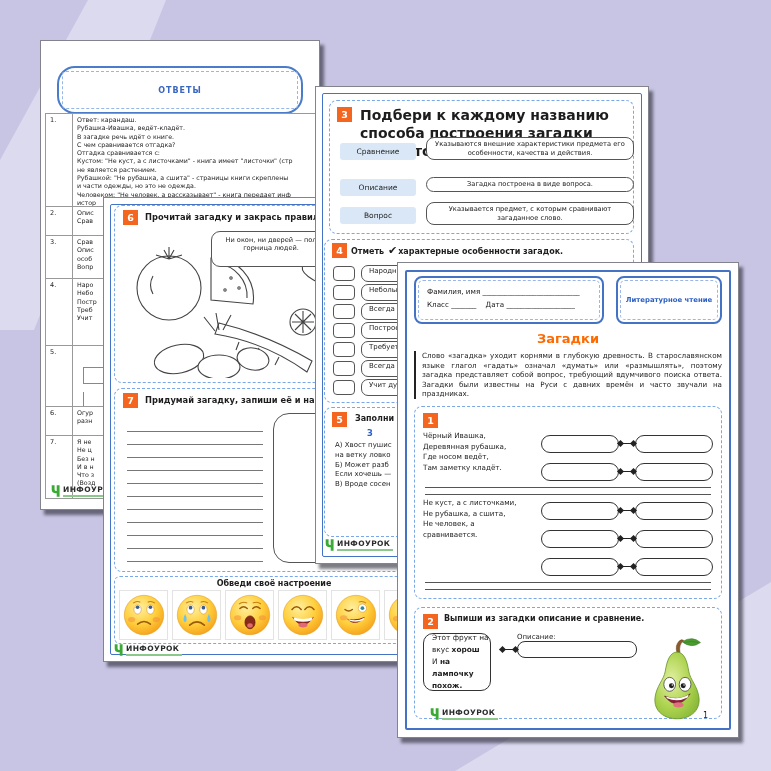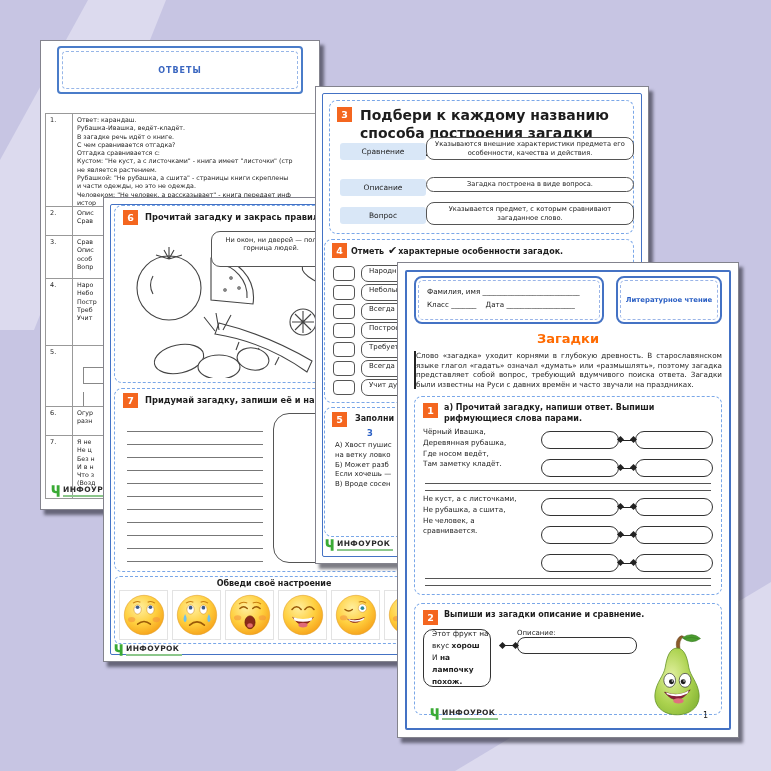--- a/index.html
+++ b/index.html
@@ -20,21 +20,21 @@
            display:flex;align-items:center;justify-content:center}
   .dashbox{border:1.3px dashed #7aa7e8;border-radius:8px;position:absolute}
   .pre{white-space:pre-line}
   .prew{white-space:pre-wrap}
   
   .brand{display:flex;gap:2px;align-items:flex-start}
   .bicon{width:10px;height:12px}
   .bname{font-size:7.5px;font-weight:bold;color:#2b2b2b;letter-spacing:.4px}
   .btag{height:2px;width:56px;background:#8cc78b;margin-top:1px}
   
-  .a-head{position:absolute;left:16px;top:5px;right:16px;height:44px;border:2px solid #4a7cc9;border-radius:4px}
+  .a-head{position:absolute;left:16px;top:25px;right:16px;height:44px;border:2px solid #4a7cc9;border-radius:18px}
   .a-head-in{position:absolute;inset:3px;border:1px dashed #97b6e8;border-radius:4px;display:flex;align-items:center;
              justify-content:center;color:#3a66c0;font-size:8px;font-weight:bold;letter-spacing:1px}
   .a-table{position:absolute;left:4px;top:72px;right:0;border:1px solid #999;border-right:none}
   .arow{display:flex;border-bottom:1px solid #999;overflow:hidden}
   .arow:last-child{border-bottom:none}
   .arow .n{width:22px;flex:0 0 22px;border-right:1px solid #999;font-size:6.5px;padding:2px 0 0 4px}
   .arow .t{flex:1;font-size:6.3px;line-height:1.32;padding:2px 0 0 4px;white-space:pre-line;overflow:hidden}
   .mini5{margin:2px 0 0 6px}
   .mini5-h{width:46px;height:15px;border:1px solid #888;color:#2a5fc4;font-size:7px;font-weight:bold;
            display:flex;align-items:center;justify-content:center}
@@ -49,21 +49,21 @@
   .b7-lines{position:absolute;left:12px;top:30px;width:136px;height:143px;
             background:repeating-linear-gradient(to bottom,transparent 0,transparent 12px,#777 12px,#777 13px)}
   .b7-draw{position:absolute;left:158px;top:24px;width:158px;height:148px;border:1.4px solid #555;border-radius:16px}
   .bmood{left:10px;top:378px;width:318px;height:66px;border-radius:6px}
   .bmood-title{text-align:center;font-size:8px;font-weight:bold;margin-top:2px}
   .bmood-row{display:flex;gap:4px;padding:2px 0 0 4px}
   .mood-cell{width:47px;height:48px;border:1px solid #e3e3e3;display:flex;align-items:center;justify-content:center;background:#fff}
   
   .c3{left:13px;top:13px;width:303px;height:132px}
   .c3-title{position:absolute;left:30px;top:5px;width:272px;font-size:14px;font-weight:bold;line-height:1.3;white-space:normal}
-  .clabel{position:absolute;left:10px;width:86px;height:17px;background:#d9e7f7;border-radius:3px;font-size:7.5px;
+  .clabel{position:absolute;left:10px;width:76px;height:17px;background:#d9e7f7;border-radius:3px;font-size:7.5px;
           display:flex;align-items:center;justify-content:center}
   .cdesc{position:absolute;left:96px;width:196px;border:1.2px solid #555;border-radius:8px;font-size:6.7px;
          text-align:center;padding:2px 5px;line-height:1.3;background:#fff}
   .c4{left:8px;top:152px;width:308px;height:162px}
   .c4-title{position:absolute;left:26px;top:4px;font-size:8px;font-weight:bold;white-space:nowrap}
   .c4-check{font-size:11px;font-weight:bold;margin:0 1px}
   .c4row{position:absolute;left:8px;display:flex;gap:6px;align-items:center}
   .cbx{width:20px;height:13px;border:1.3px solid #555;border-radius:4px}
   .c4lab{width:252px;height:14px;border:1.2px solid #555;border-radius:7px;font-size:7px;padding:1px 0 0 7px;
          white-space:nowrap;overflow:hidden}
@@ -72,21 +72,21 @@
   .c5-lines{position:absolute;left:10px;top:33px;font-size:7px;line-height:1.4}
   
   .dc{position:absolute;inset:13px 16px 10px 16px}
   .dhead{display:flex;gap:12px}
   .dname{flex:1;height:44px;border:2px solid #4472c4;border-radius:8px;position:relative}
   .dbadge{width:102px;height:44px;border:2px solid #4472c4;border-radius:8px;position:relative;flex:0 0 102px}
   .dinset{position:absolute;inset:2px;border:1px dashed #9ab5e8;border-radius:5px}
   .dname-in{padding:5px 8px;font-size:7.2px;line-height:1.75;color:#222}
   .dbadge-in{display:flex;align-items:center;justify-content:center;color:#2a5fc4;font-weight:bold;font-size:6.9px;white-space:nowrap}
   .dtitle{text-align:center;color:#ff6a00;font-size:13px;font-weight:bold;margin:7px 0 5px}
-  .dintro{border-left:2.5px solid #222;font-size:7.2px;text-align:justify;line-height:1.33}
+  .dintro{border-left:2.5px solid #222;padding-left:6px;font-size:7.2px;text-align:justify;line-height:1.33}
   .d1{margin-top:7px;border:1.3px dashed #7aa7e8;border-radius:8px;padding:6px 8px 8px;position:relative}
   .dth{display:flex;gap:6px}
   .dth-t{font-size:8px;font-weight:bold;width:256px;line-height:1.3}
   .driddle-row{display:flex;margin-top:3px}
   .driddle{width:118px;font-size:7.2px;line-height:1.5;white-space:pre-line}
   .dpills{flex:1;display:flex;flex-direction:column;gap:10px;padding-top:4px}
   .prow{display:flex;align-items:center}
   .pill{flex:1;height:16px;border:1.3px solid #333;border-radius:9px;background:#fff}
   .connector{position:relative;width:14px;flex:0 0 14px;height:0;border-top:1.4px solid #222;margin:0 1px;align-self:center}
   .connector::before,.connector::after{content:"";position:absolute;top:-3.4px;width:5px;height:5px;background:#222;transform:rotate(45deg)}
@@ -404,21 +404,20 @@
         <div class="dbadge">
           <div class="dinset dbadge-in">Литературное чтение</div>
         </div>
       </div>
       <div class="dtitle">Загадки</div>
       <div class="dintro">Слово «загадка» уходит корнями в глубокую древность. В старославянском языке глагол «гадать» означал «думать» или «размышлять», поэтому загадка представляет собой вопрос, требующий вдумчивого поиска ответа. Загадки были известны на Руси с давних времён и часто звучали на праздниках.</div>
 
       <div class="d1">
         <div class="dth">
           <div class="tasknum2">1</div>
-          <div class="dth-t">а) Прочитай загадку, напиши ответ. Выпиши рифмующиеся слова парами.</div>
         </div>
         <div class="driddle-row">
           <div class="driddle">Чёрный Ивашка,
 Деревянная рубашка,
 Где носом ведёт,
 Там заметку кладёт.</div>
           <div class="dpills">
             <div class="prow">
                 <div class="pill"></div>
                 <div class="connector"></div>

